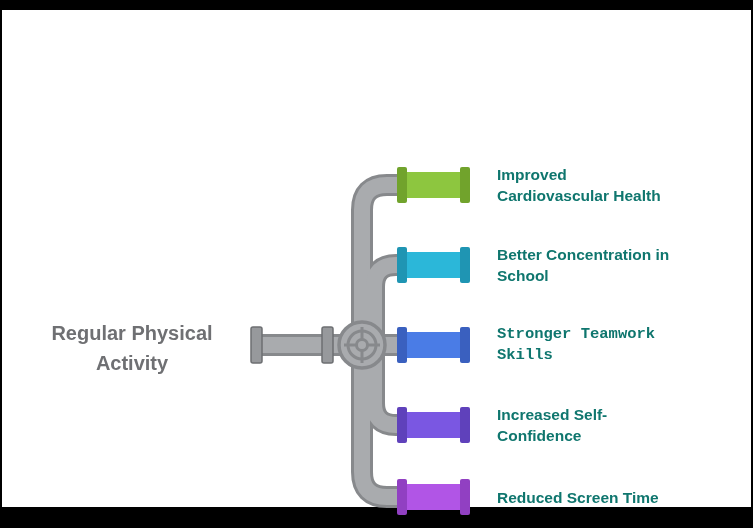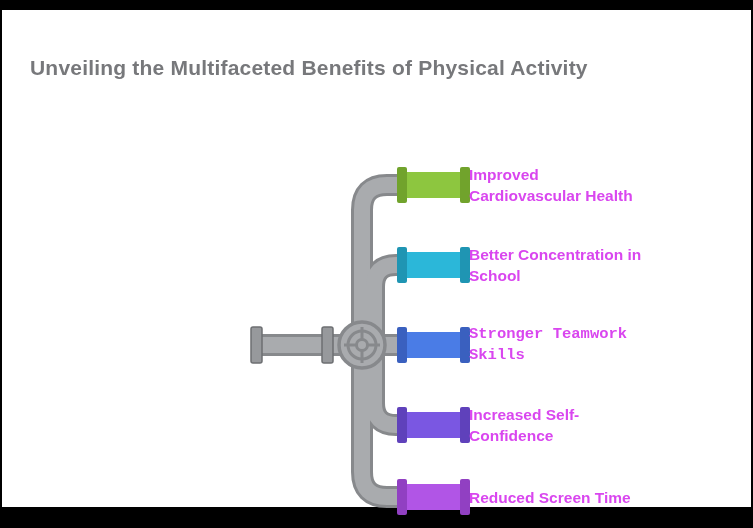--- a/index.html
+++ b/index.html
@@ -27,34 +27,34 @@
     position:absolute;left:397px;width:73px;height:36px;
     display:flex;align-items:center;
   }
   .cap{
     width:10px;height:36px;border-radius:2px;flex:0 0 auto;
   }
   .pipe-body{
     height:26px;flex:1 1 auto;
   }
   .benefit-label{
-    position:absolute;left:469px;width:225px;
+    position:absolute;left:497px;width:225px;
     transform:translateY(-50%);
-    font-size:15.5px;line-height:21px;font-weight:700;color:#d946ef;
+    font-size:15.5px;line-height:21px;font-weight:700;color:#0f766e;
   }
 </style>
 </head>
 <body>
 
 <div class="panel"></div>
 
 <div class="stage">
 
-  <div class="title">Unveiling the Multifaceted Benefits of Physical Activity</div>
 
+  <div class="source-label">Regular Physical<br>Activity</div>
 
   <svg class="pipes" width="753" height="528" viewBox="0 0 753 528">
 
     <g fill="none" stroke="#87898c" stroke-width="22" stroke-linejoin="round">
       <path d="M 256 345 H 398"></path>
       <path d="M 362 345 V 210 Q 362 185 387 185 H 399"></path>
       <path d="M 374 345 V 287 Q 374 265 396 265 H 399"></path>
       <path d="M 374 345 V 403 Q 374 425 396 425 H 399"></path>
       <path d="M 362 345 V 472 Q 362 497 387 497 H 399"></path>
     </g>

